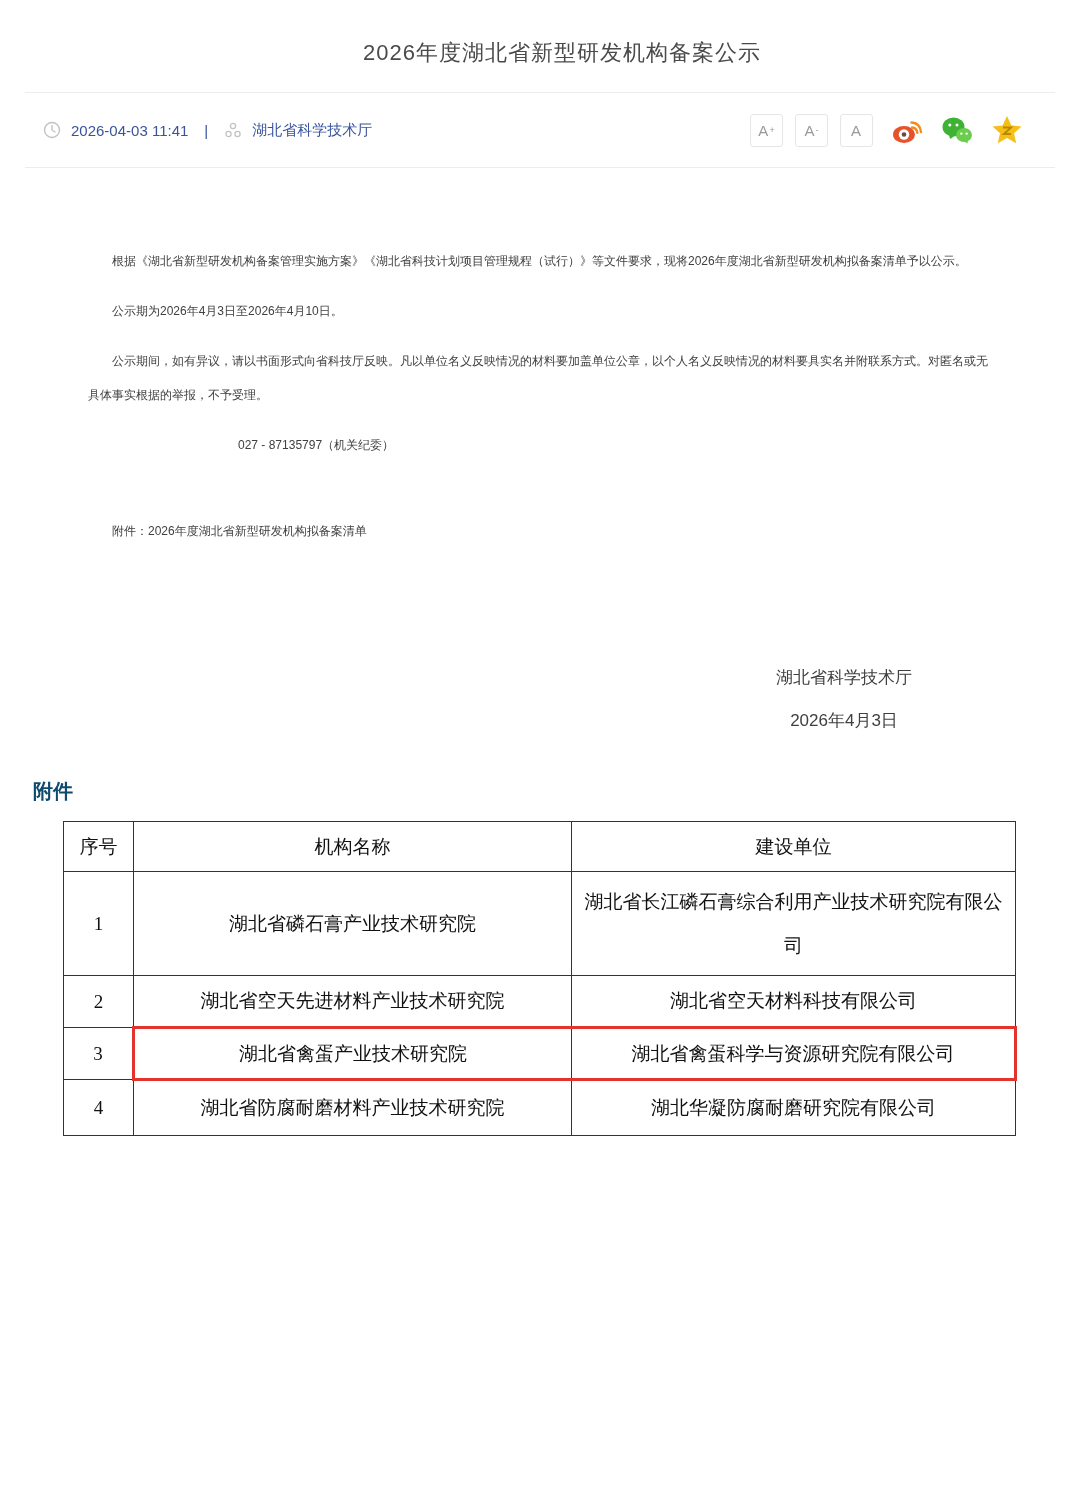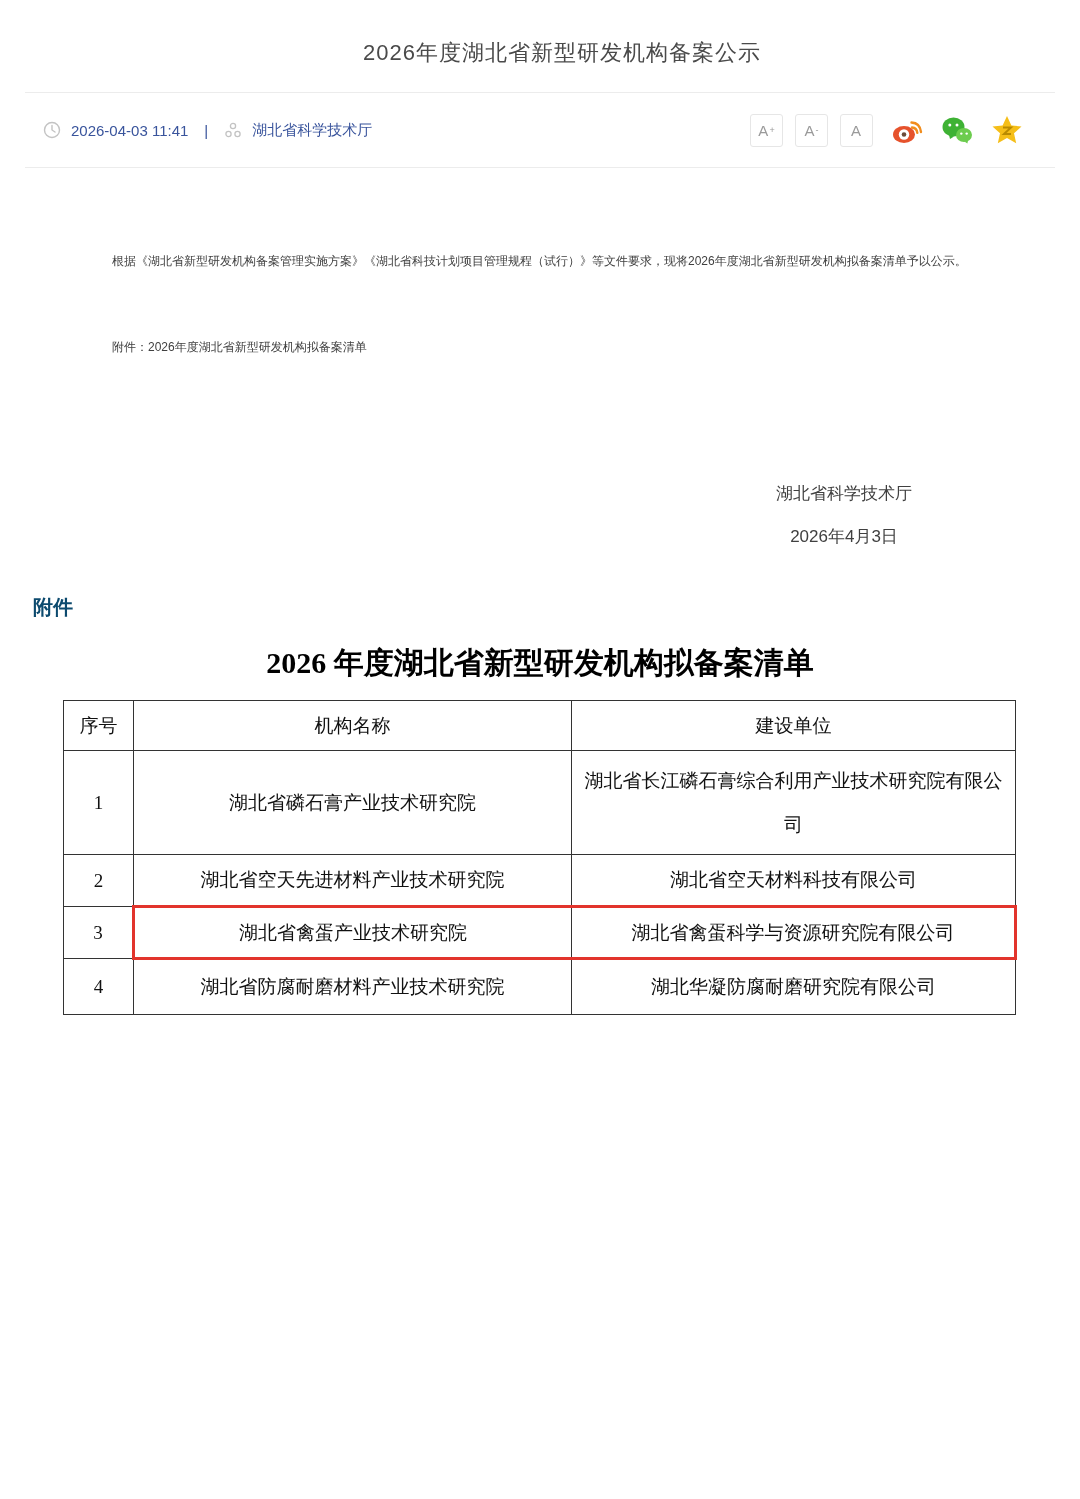--- a/index.html
+++ b/index.html
@@ -201,30 +201,32 @@
       <svg width="32" height="30" viewBox="0 0 32 30">
         <path d="M16 1 L20.4 10.4 L30.5 11.5 L23 18.3 L25.2 28.3 L16 23 L6.8 28.3 L9 18.3 L1.5 11.5 L11.6 10.4 Z" fill="#F5BE18"></path>
         <path d="M12 12.5 h8 l-7 6.5 h7" stroke="#B98A00" stroke-width="2" fill="none"></path>
       </svg>
     </span>
   </div>
 </div>
 
 <div class="article">
   <p class="indent">根据《湖北省新型研发机构备案管理实施方案》《湖北省科技计划项目管理规程（试行）》等文件要求，现将2026年度湖北省新型研发机构拟备案清单予以公示。</p>
+  <p class="indent">公示期为2026年4月3日至2026年4月10日。</p>
+  <p class="indent">公示期间，如有异议，请以书面形式向省科技厅反映。凡以单位名义反映情况的材料要加盖单位公章，以个人名义反映情况的材料要具实名并附联系方式。对匿名或无具体事实根据的举报，不予受理。</p>
+  <p class="phone-cont">027 - 87135797（机关纪委）</p>
   <p class="indent p-attachment">附件：2026年度湖北省新型研发机构拟备案清单</p>
   <div class="signature">
     <div>湖北省科学技术厅</div>
     <div class="sig-date">2026年4月3日</div>
   </div>
 </div>
 
 <div class="attachment-section">
   <div class="attachment-label">附件</div>
-  <div class="attachment-table-title">2026 年度湖北省新型研发机构拟备案清单</div>
 
   <table class="inst-table">
     <colgroup>
         <col class="c-idx">
         <col class="c-name">
         <col class="c-unit">
       </colgroup>
     <thead>
       <tr>
         <th>序号</th>

